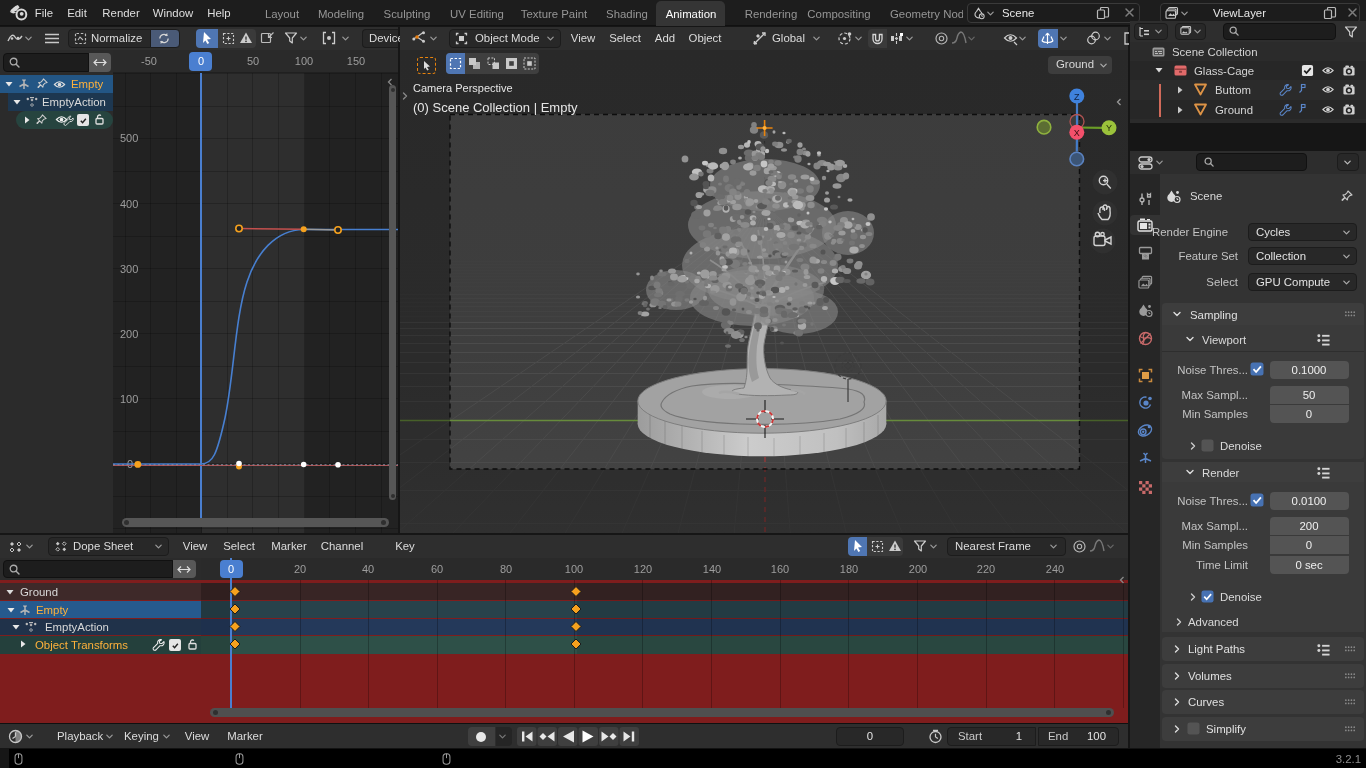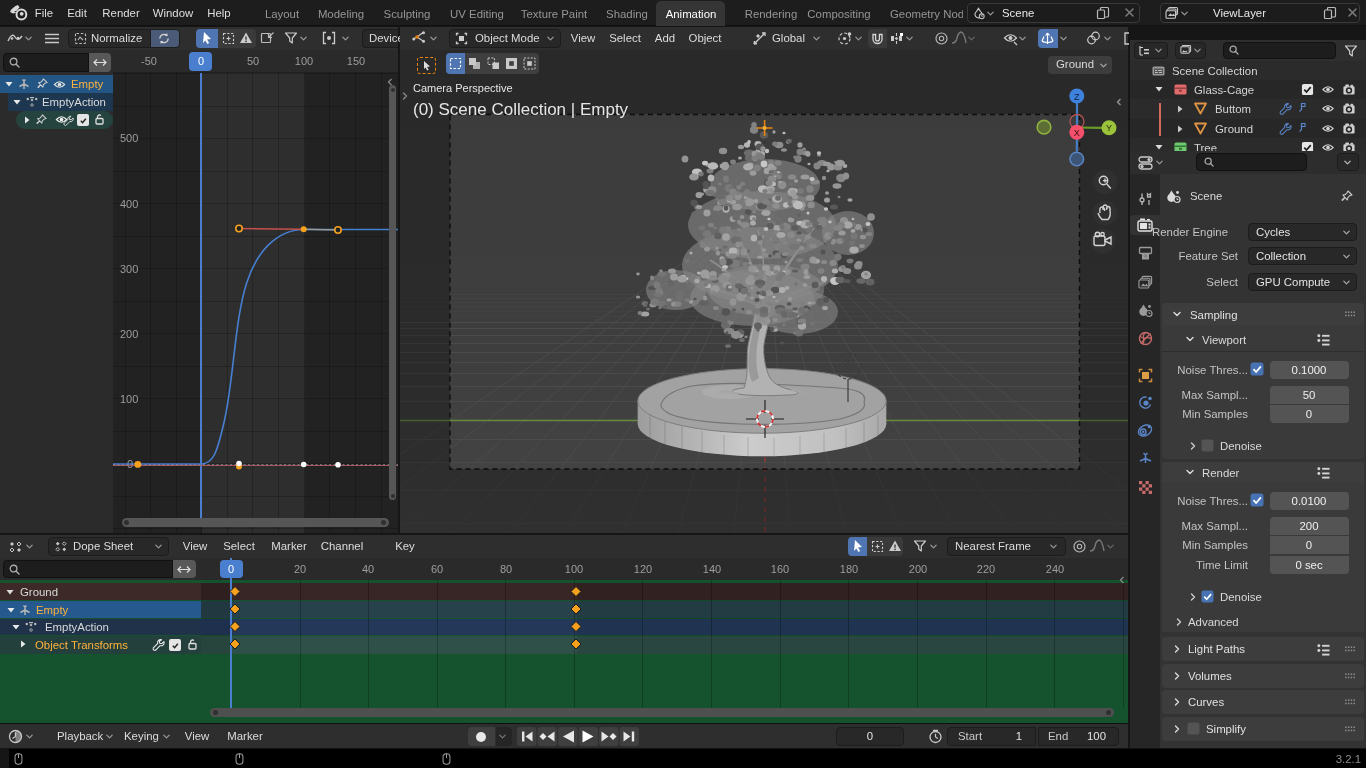--- a/index.html
+++ b/index.html
@@ -1116,27 +1116,27 @@
   <div class="a" style="left:648px;top:29px;width:64px;height:18px;background:#3d3d3d;border-radius:4px"></div>
   <div class="t" style="left:656px;top:31px;color:#d8d8d8">Ground</div>
   <svg class="a" style="left:699px;top:34px;color:#aaa" width="9" height="9">
       <use href="#chev"></use>
     </svg>
 
   <svg class="a" style="left:0;top:63px;color:#888" width="10" height="12">
       <use href="#chevr"></use>
     </svg>
   <div class="t" style="left:13px;top:55px;color:#e5e5e5;font-size:11px">Camera Perspective</div>
-  <div class="t" style="left:13px;top:73px;color:#e5e5e5;font-size:17px">(0) Scene Collection | Empty</div>
+  <div class="t" style="left:13px;top:73px;color:#e5e5e5;font-size:13px">(0) Scene Collection | Empty</div>
   <svg class="a" style="left:714px;top:70px;color:#999" width="10" height="10" viewBox="0 0 10 10">
       <path d="M6.5 2l-3 3 3 3" fill="none" stroke="currentColor" stroke-width="1.3"></path>
     </svg>
 </div>
 
-<div class="a" id="outliner" style="left:1130px;top:40px;width:236px;height:122px;background:#4d7c0f;overflow:hidden">
+<div class="a" id="outliner" style="left:1130px;top:21px;width:236px;height:102px;background:#4d7c0f;overflow:hidden">
   <div class="a hdr" style="left:0;top:0;width:236px;height:21px"></div>
   <div class="a" style="left:4px;top:2px;width:34px;height:17px;background:#282828;border:1px solid #1c1c1c;border-radius:4px"></div>
   <svg class="a" style="left:8px;top:5px" width="12" height="12" viewBox="0 0 12 12">
       <path d="M2 1v9M2 2.5h3M2 10h3" stroke="#ccc" stroke-width="1.2" fill="none"></path>
       <rect x="6" y="4" width="5" height="1.6" fill="#ccc"></rect>
       <rect x="6" y="7.5" width="5" height="1.6" fill="#ccc"></rect>
     </svg>
   <svg class="a" style="left:24px;top:6px;color:#999" width="9" height="9">
       <use href="#chev"></use>
     </svg>
@@ -1487,21 +1487,21 @@
     </svg>
   <svg class="a" style="left:57px;top:571px" width="13" height="13">
       <use href="#uchk"></use>
     </svg>
   <div class="t" style="left:76px;top:572px;color:#e0e0e0">Simplify</div>
   <svg class="a" style="left:214px;top:574px;color:#8a8a8a" width="13" height="8">
       <use href="#grip"></use>
     </svg>
 </div>
 
-<div class="a" id="dope" style="left:0;top:535px;width:1128px;height:188px;background:#14532d;overflow:hidden">
+<div class="a" id="dope" style="left:0;top:535px;width:1128px;height:188px;background:#7f1d1d;overflow:hidden">
 
   <div class="a hdr" style="left:0;top:0;width:1128px;height:23px"></div>
   <svg class="a" style="left:8px;top:5px" width="15" height="14" viewBox="0 0 15 14">
       <path d="M4 2l2 2-2 2-2-2z" fill="#c9c9c9"></path>
       <path d="M11 2l2 2-2 2-2-2z" fill="none" stroke="#c9c9c9"></path>
       <path d="M4 8l2 2-2 2-2-2z" fill="none" stroke="#c9c9c9"></path>
       <path d="M11 8l2 2-2 2-2-2z" fill="#c9c9c9"></path>
     </svg>
   <svg class="a" style="left:25px;top:7px;color:#999" width="9" height="9">
       <use href="#chev"></use>

